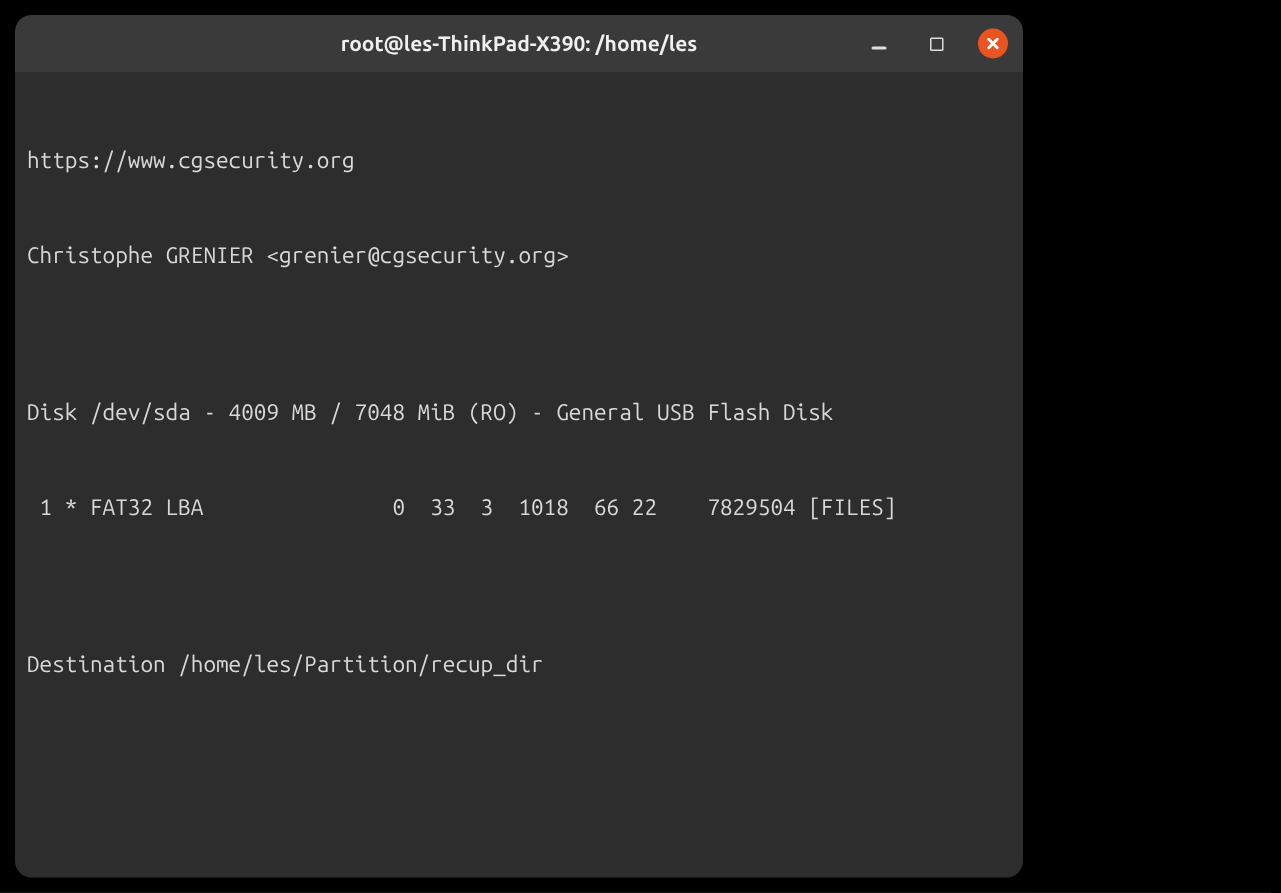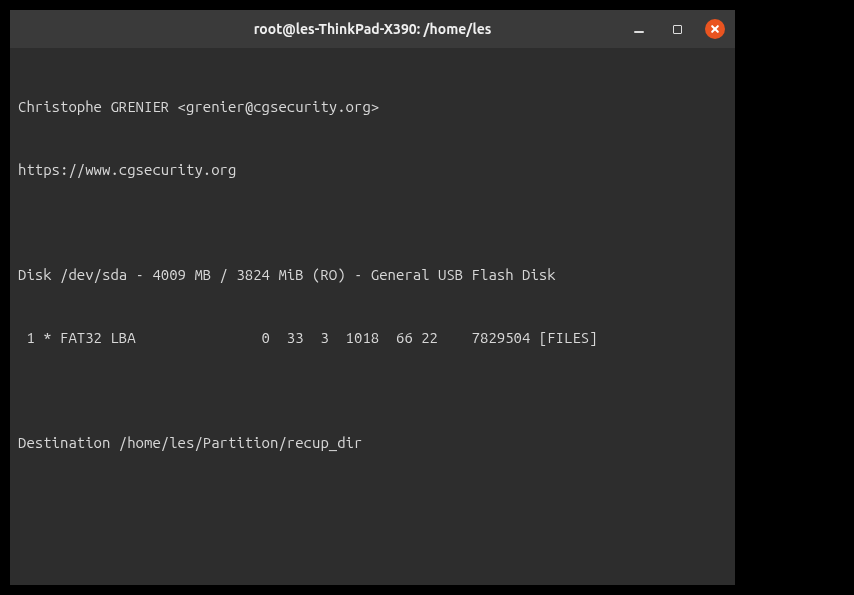--- a/index.html
+++ b/index.html
@@ -8,25 +8,25 @@
       box-sizing: border-box;
     }
     body {
       background: #000;
       width: 854px;
       height: 595px;
       font-family: 'Ubuntu Mono', 'DejaVu Sans Mono', 'Consolas', monospace;
       overflow: hidden;
     }
     .window {
-      width: 725px;
+      width: 672px;
       height: 575px;
       margin: 10px;
       background: #2c001e;
-      border-radius: 0;
+      border-radius: 11px;
       overflow: hidden;
       box-shadow: 0 4px 12px rgba(0,0,0,0.5);
       display: flex;
       flex-direction: column;
     }
     .titlebar {
       height: 38px;
       background: #3a3a3a;
       display: flex;
       align-items: center;
@@ -124,24 +124,24 @@
       </div>
       <div class="win-btn">
         <div class="maximize-icon"></div>
       </div>
       <div class="win-btn close-btn">
         <div class="close-icon"></div>
       </div>
     </div>
   </div>
   <div class="terminal">
+    <div class="terminal-line">https://www.cgsecurity.org</div>
     <div class="terminal-line">Christophe GRENIER &lt;grenier@cgsecurity.org&gt;</div>
-    <div class="terminal-line">https://www.cgsecurity.org</div>
     <div class="terminal-line"></div>
-    <div class="terminal-line">Disk /dev/sda - 4009 MB / 3824 MiB (RO) - General USB Flash Disk</div>
+    <div class="terminal-line">Disk /dev/sda - 4009 MB / 7048 MiB (RO) - General USB Flash Disk</div>
     <div class="terminal-line"> 1 * FAT32 LBA               0  33  3  1018  66 22    7829504 [FILES]</div>
     <div class="terminal-line"></div>
     <div class="terminal-line">Destination /home/les/Partition/recup_dir</div>
     <div class="terminal-line"></div>
     
     
     
   </div>
 </div>
 

